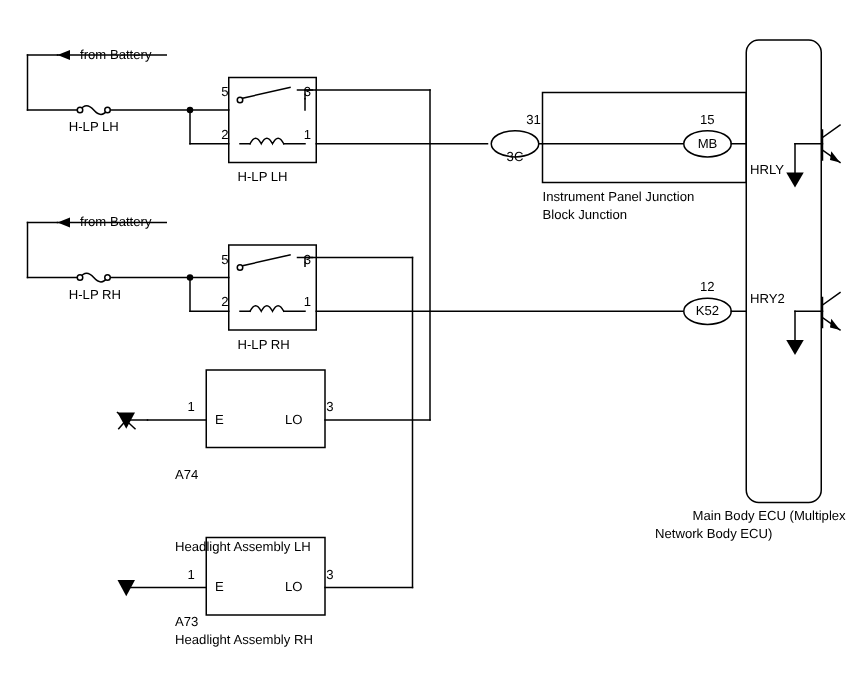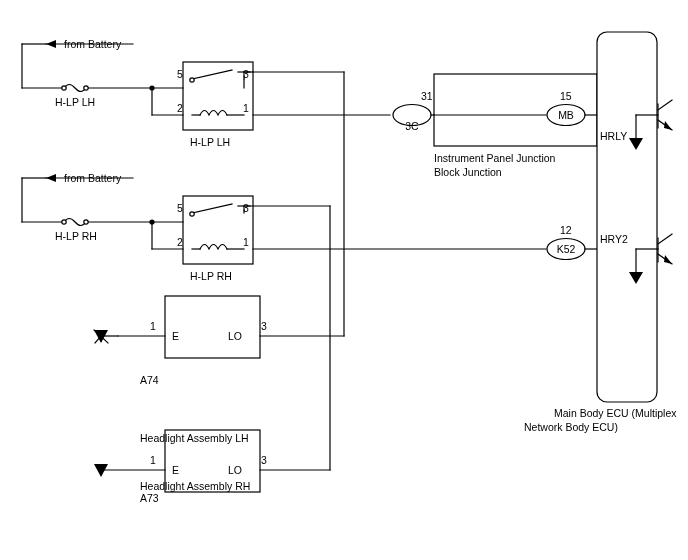--- a/index.html
+++ b/index.html
@@ -180,21 +180,21 @@
   <div class="lbl" style="left:261px; top:320px;">3</div>
   <div class="lbl" style="left:228px; top:330px;">LO</div>
   <div class="lbl" style="left:140px; top:374px;">A74</div>
   <div class="lbl" style="left:140px; top:388px;margin-top:44px;">Headlight Assembly LH</div>
 
   <div class="lbl" style="left:150px; top:454px;">1</div>
   <div class="lbl" style="left:172px; top:464px;">E</div>
   <div class="lbl" style="left:261px; top:454px;">3</div>
   <div class="lbl" style="left:228px; top:464px;">LO</div>
   <div class="lbl" style="left:140px; top:492px;">A73</div>
-  <div class="lbl" style="left:140px; top:480px;">Headlight Assembly RH</div>
+  <div class="lbl" style="left:140px; top:506px;">Headlight Assembly RH</div>
 
   <div class="lbl" style="left:405px; top:90px;margin-left:16px;">31</div>
   <div class="lbl center" style="left:398px; top:120px; width:28px;">3C</div>
   <div class="lbl" style="left:560px; top:90px;">15</div>
   <div class="lbl center" style="left:552px; top:109px; width:28px;">MB</div>
   <div class="lbl" style="left:434px; top:152px;">Instrument Panel Junction</div>
   <div class="lbl" style="left:434px; top:166px;">Block Junction</div>
 
   <div class="lbl" style="left:560px; top:224px;">12</div>
   <div class="lbl center" style="left:550px; top:243px; width:32px;">K52</div>

